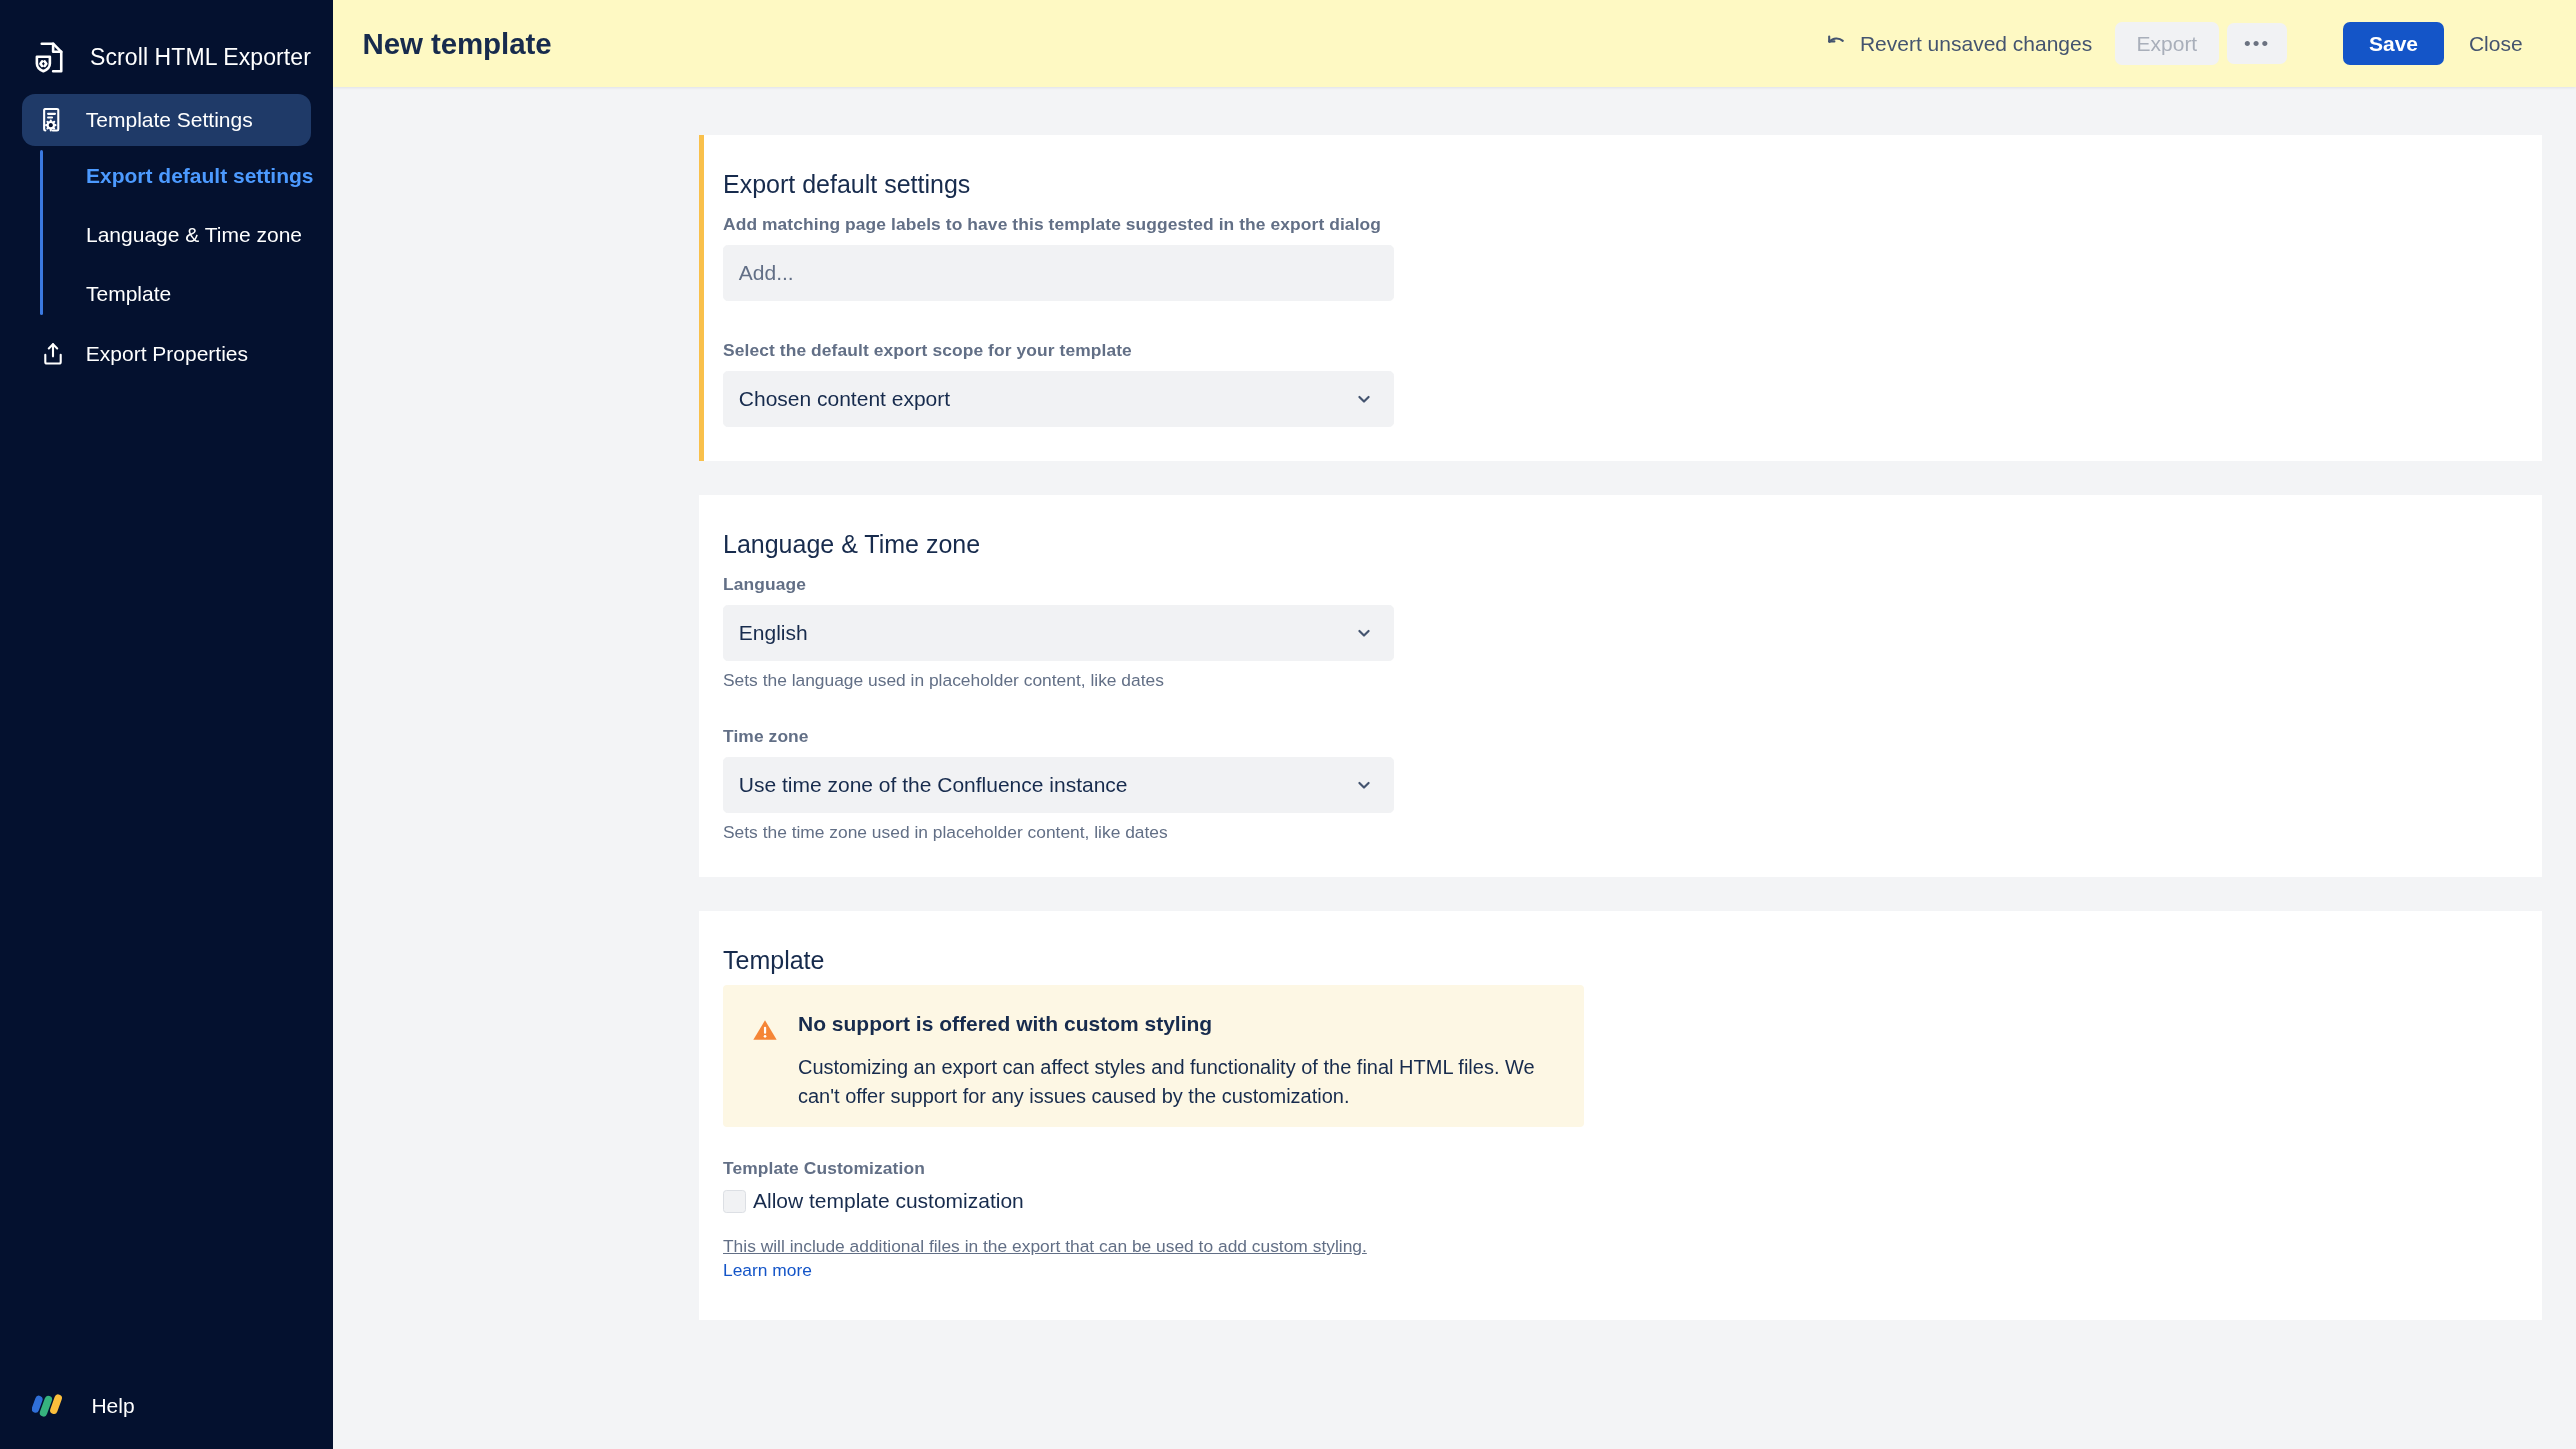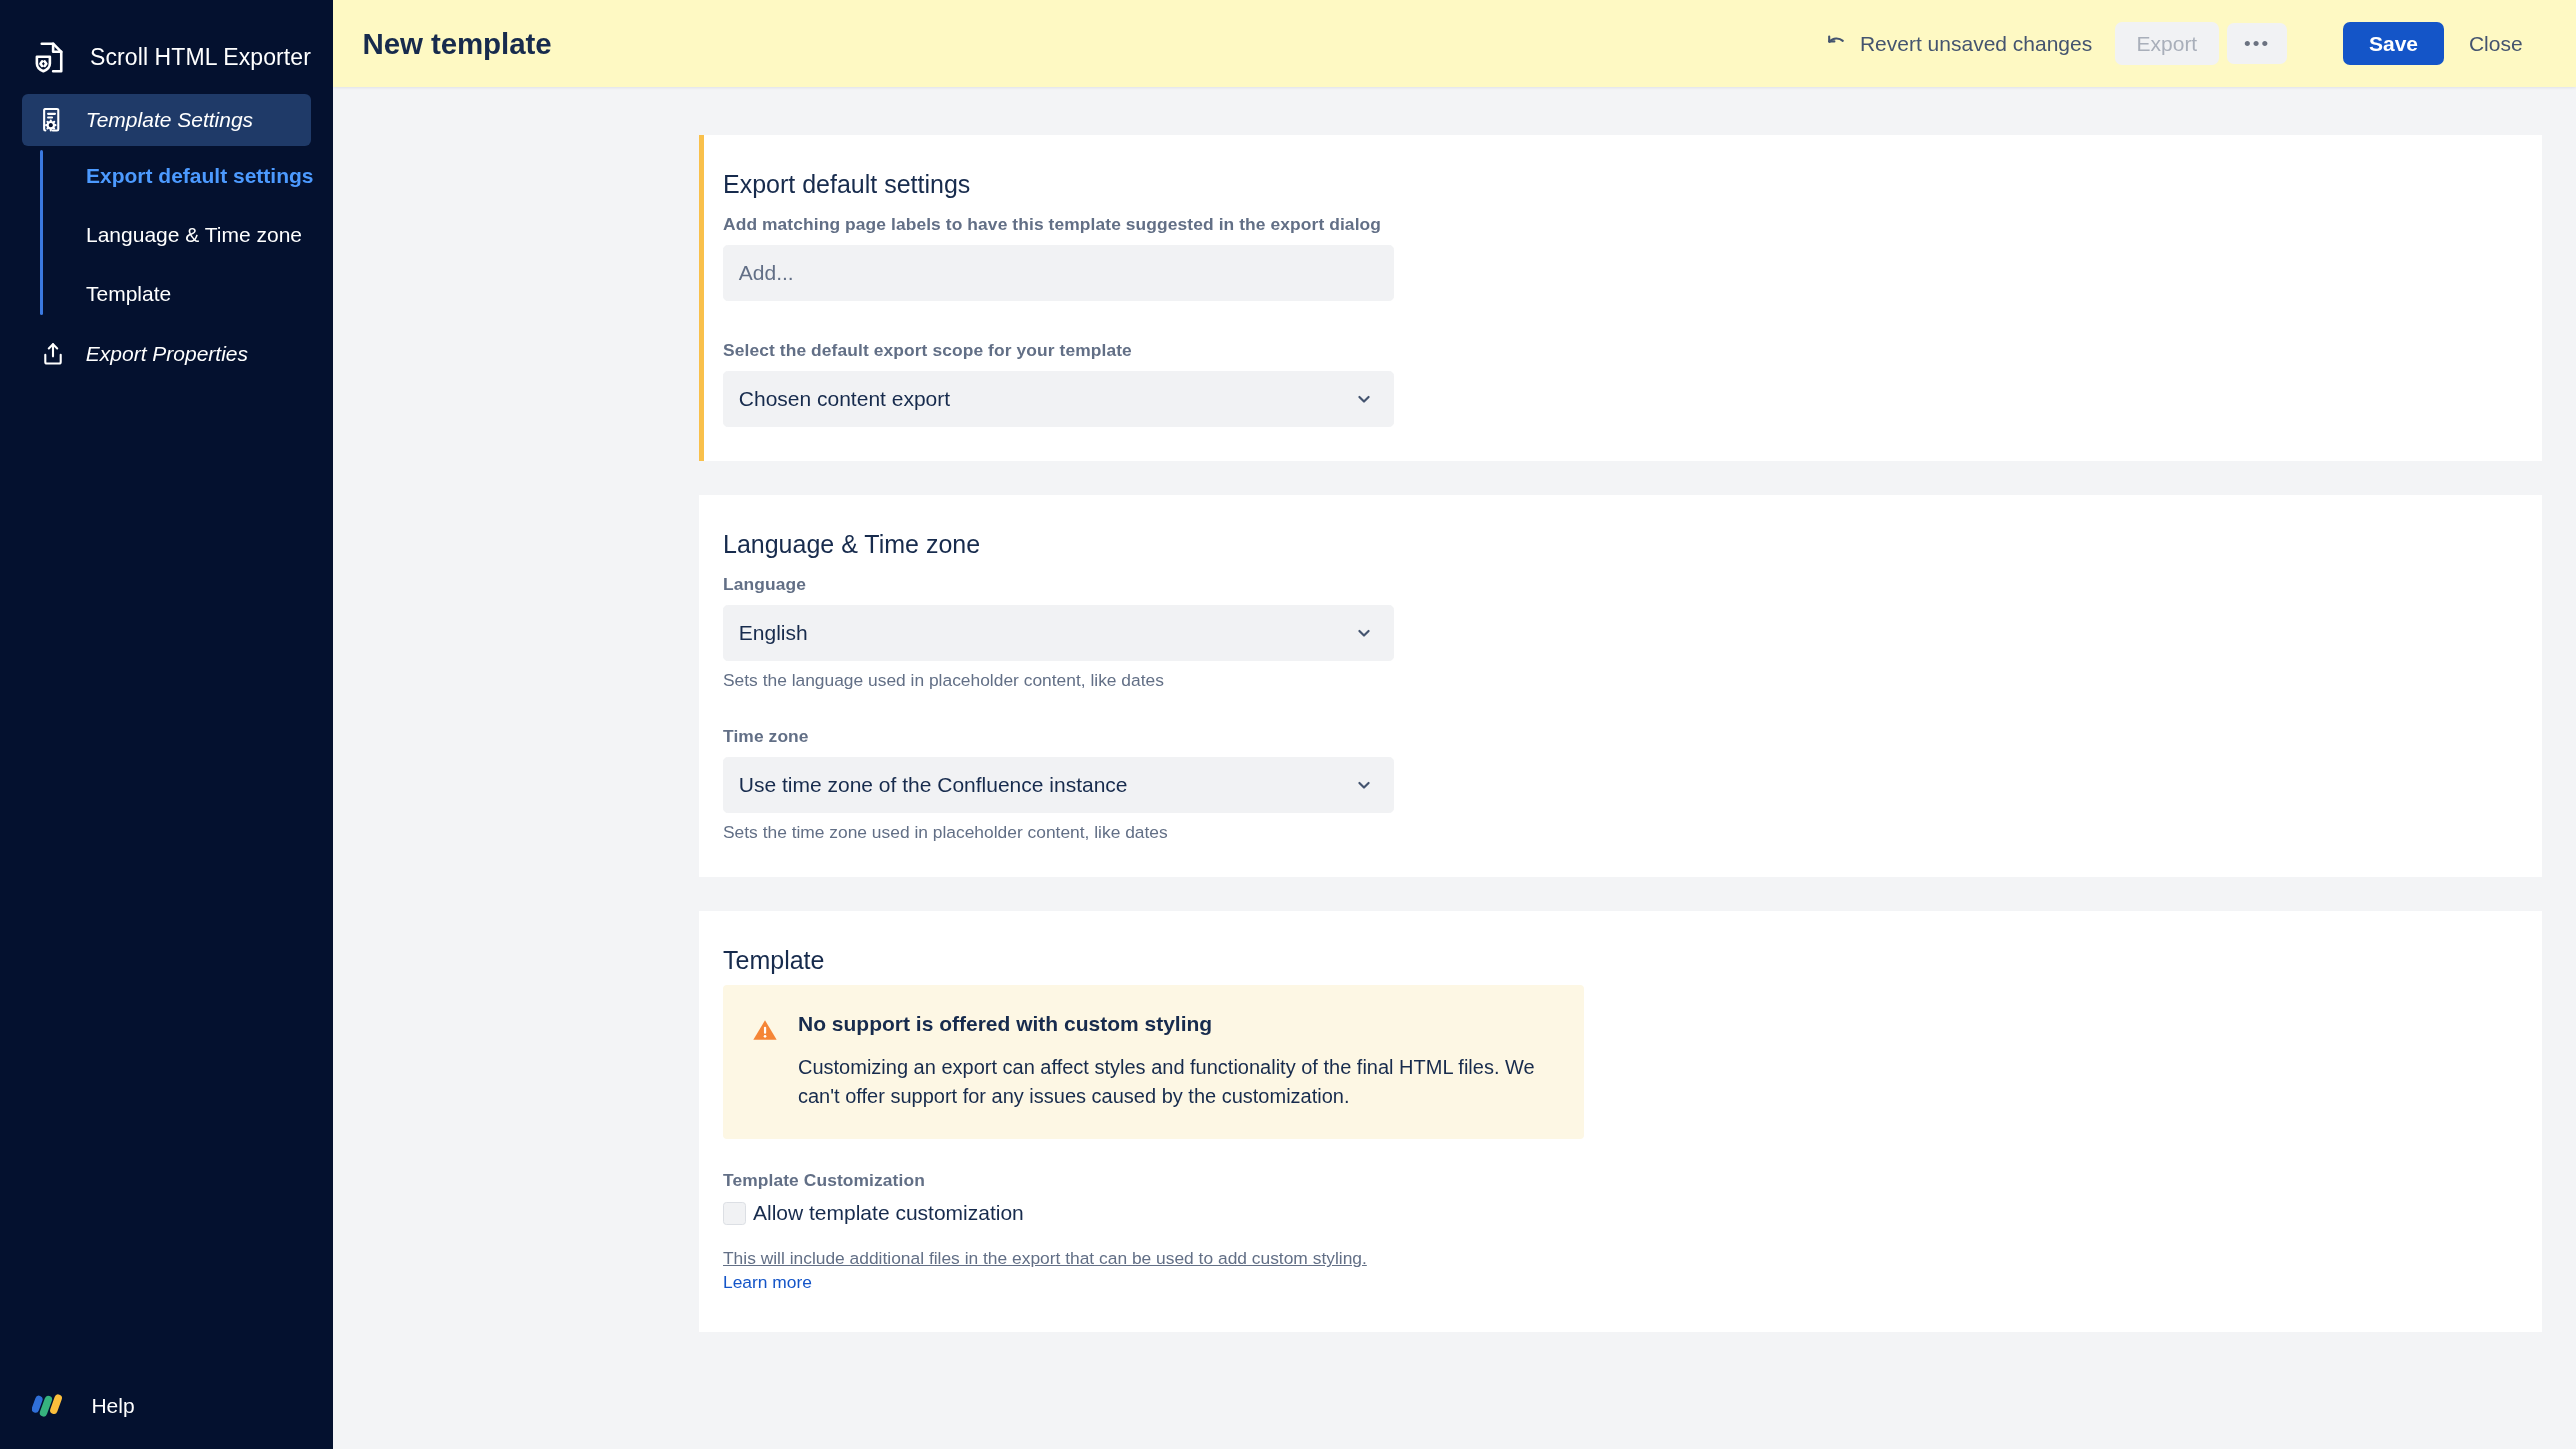--- a/index.html
+++ b/index.html
@@ -38,23 +38,22 @@
   }
 
   .nav { margin-top: 6.7px; position: relative; }
   .nav-item {
     display: flex;
     align-items: center;
     gap: 17.4px;
     height: 52px;
     margin: 0 22px 0 22px;
     padding-left: 15.4px;
-    border-radius: 6px;
-    cursor: pointer;
-    font-style: italic;
+    border-radius: 13px;
+    cursor: pointer;
   }
   .nav-item.active { background: #1f3a68; }
   .nav-item .nav-ico { width: 31px; height: 31px; flex: 0 0 31px; display:flex; align-items:center; justify-content:center;}
   .nav-item .nav-label { font-size: 21px; font-weight: 400; color: #ffffff; white-space: nowrap; }
 
   .subnav { position: relative; padding-left: 0; margin-top: 1.3px; }
   .subnav::before {
     content: "";
     position: absolute;
     left: 40px;
@@ -225,21 +224,21 @@
   .select-value { color: #172b4d; font-size: 21px; }
   .chev { width: 23px; height: 23px; flex: 0 0 23px; display:flex; align-items:center; justify-content:center; margin-right: 2.7px;}
   .gap-lg { height: 35px; }
   .gap-xl { height: 39px; }
 
   
   .warn {
     background: #fdf7e4;
     border-radius: 4px;
     width: 861px;
-    padding: 27px 31px 28px 28px;
+    padding: 27px 31px 16px 28px;
     display: flex;
     gap: 19px;
     margin-top: 4px;
   }
   .warn-ico { width: 28px; height: 28px; flex: 0 0 28px; margin-top: 4px;}
   .warn-title {
     font-size: 21px;
     font-weight: 700;
     color: #172b4d;
     margin-bottom: 17.4px;

